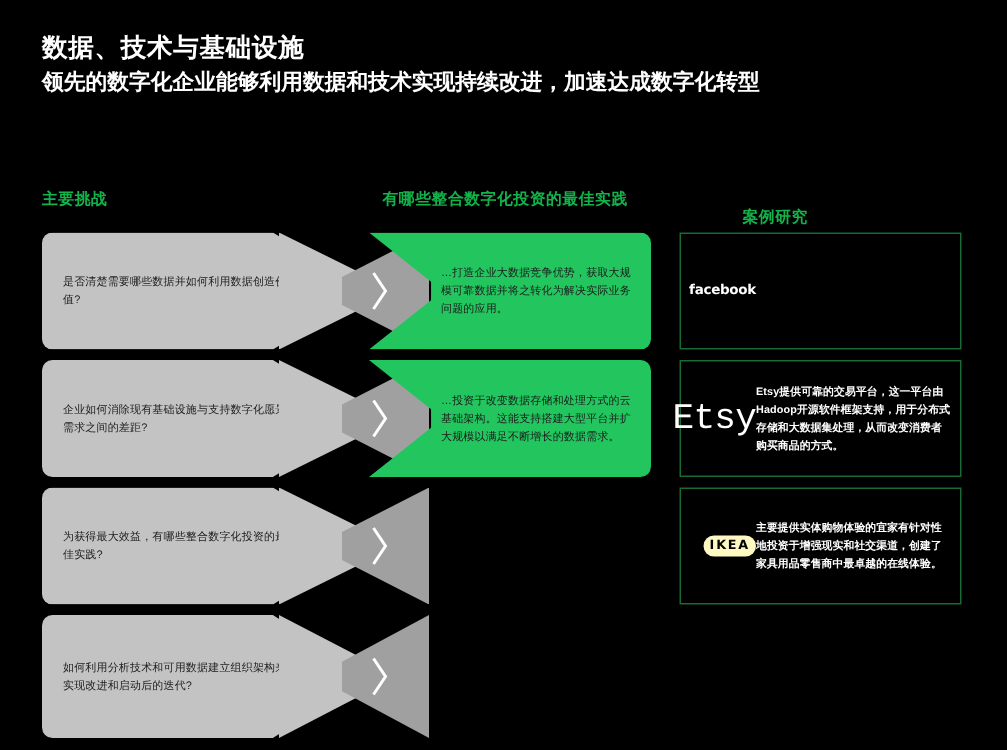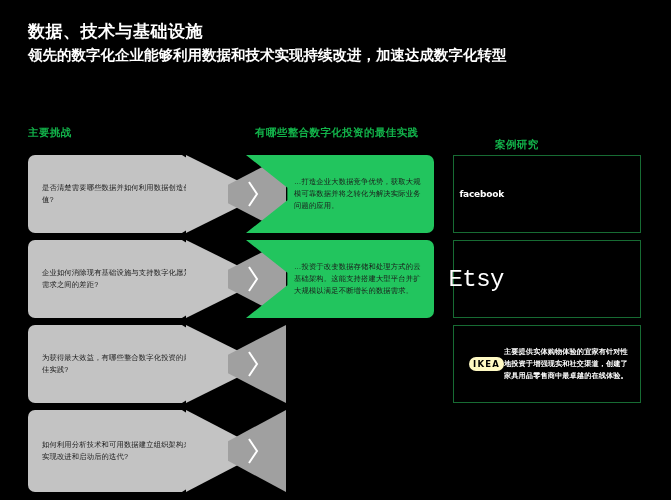--- a/index.html
+++ b/index.html
@@ -229,20 +229,21 @@
     </div>
     <div class="chevron">
       <svg width="12" height="30" viewBox="0 0 12 30">
           <path d="M2 3 L10 15 L2 27" stroke="#ffffff" stroke-width="2" fill="none"></path>
         </svg>
     </div>
     <div class="case">
       <div class="case-logo">
         <span class="logo-etsy">Etsy</span>
       </div>
+      <div class="case-text">Etsy提供可靠的交易平台，这一平台由Hadoop开源软件框架支持，用于分布式存储和大数据集处理，从而改变消费者购买商品的方式。</div>
     </div>
   </div>
 
   <div class="row" id="row-2">
     <div class="challenge">
       <div class="challenge-text">为获得最大效益，有哪些整合数字化投资的最佳实践?</div>
     </div>
     <div class="pinch-left"></div>
     <div class="pinch-right"></div>
     <div class="chevron">

